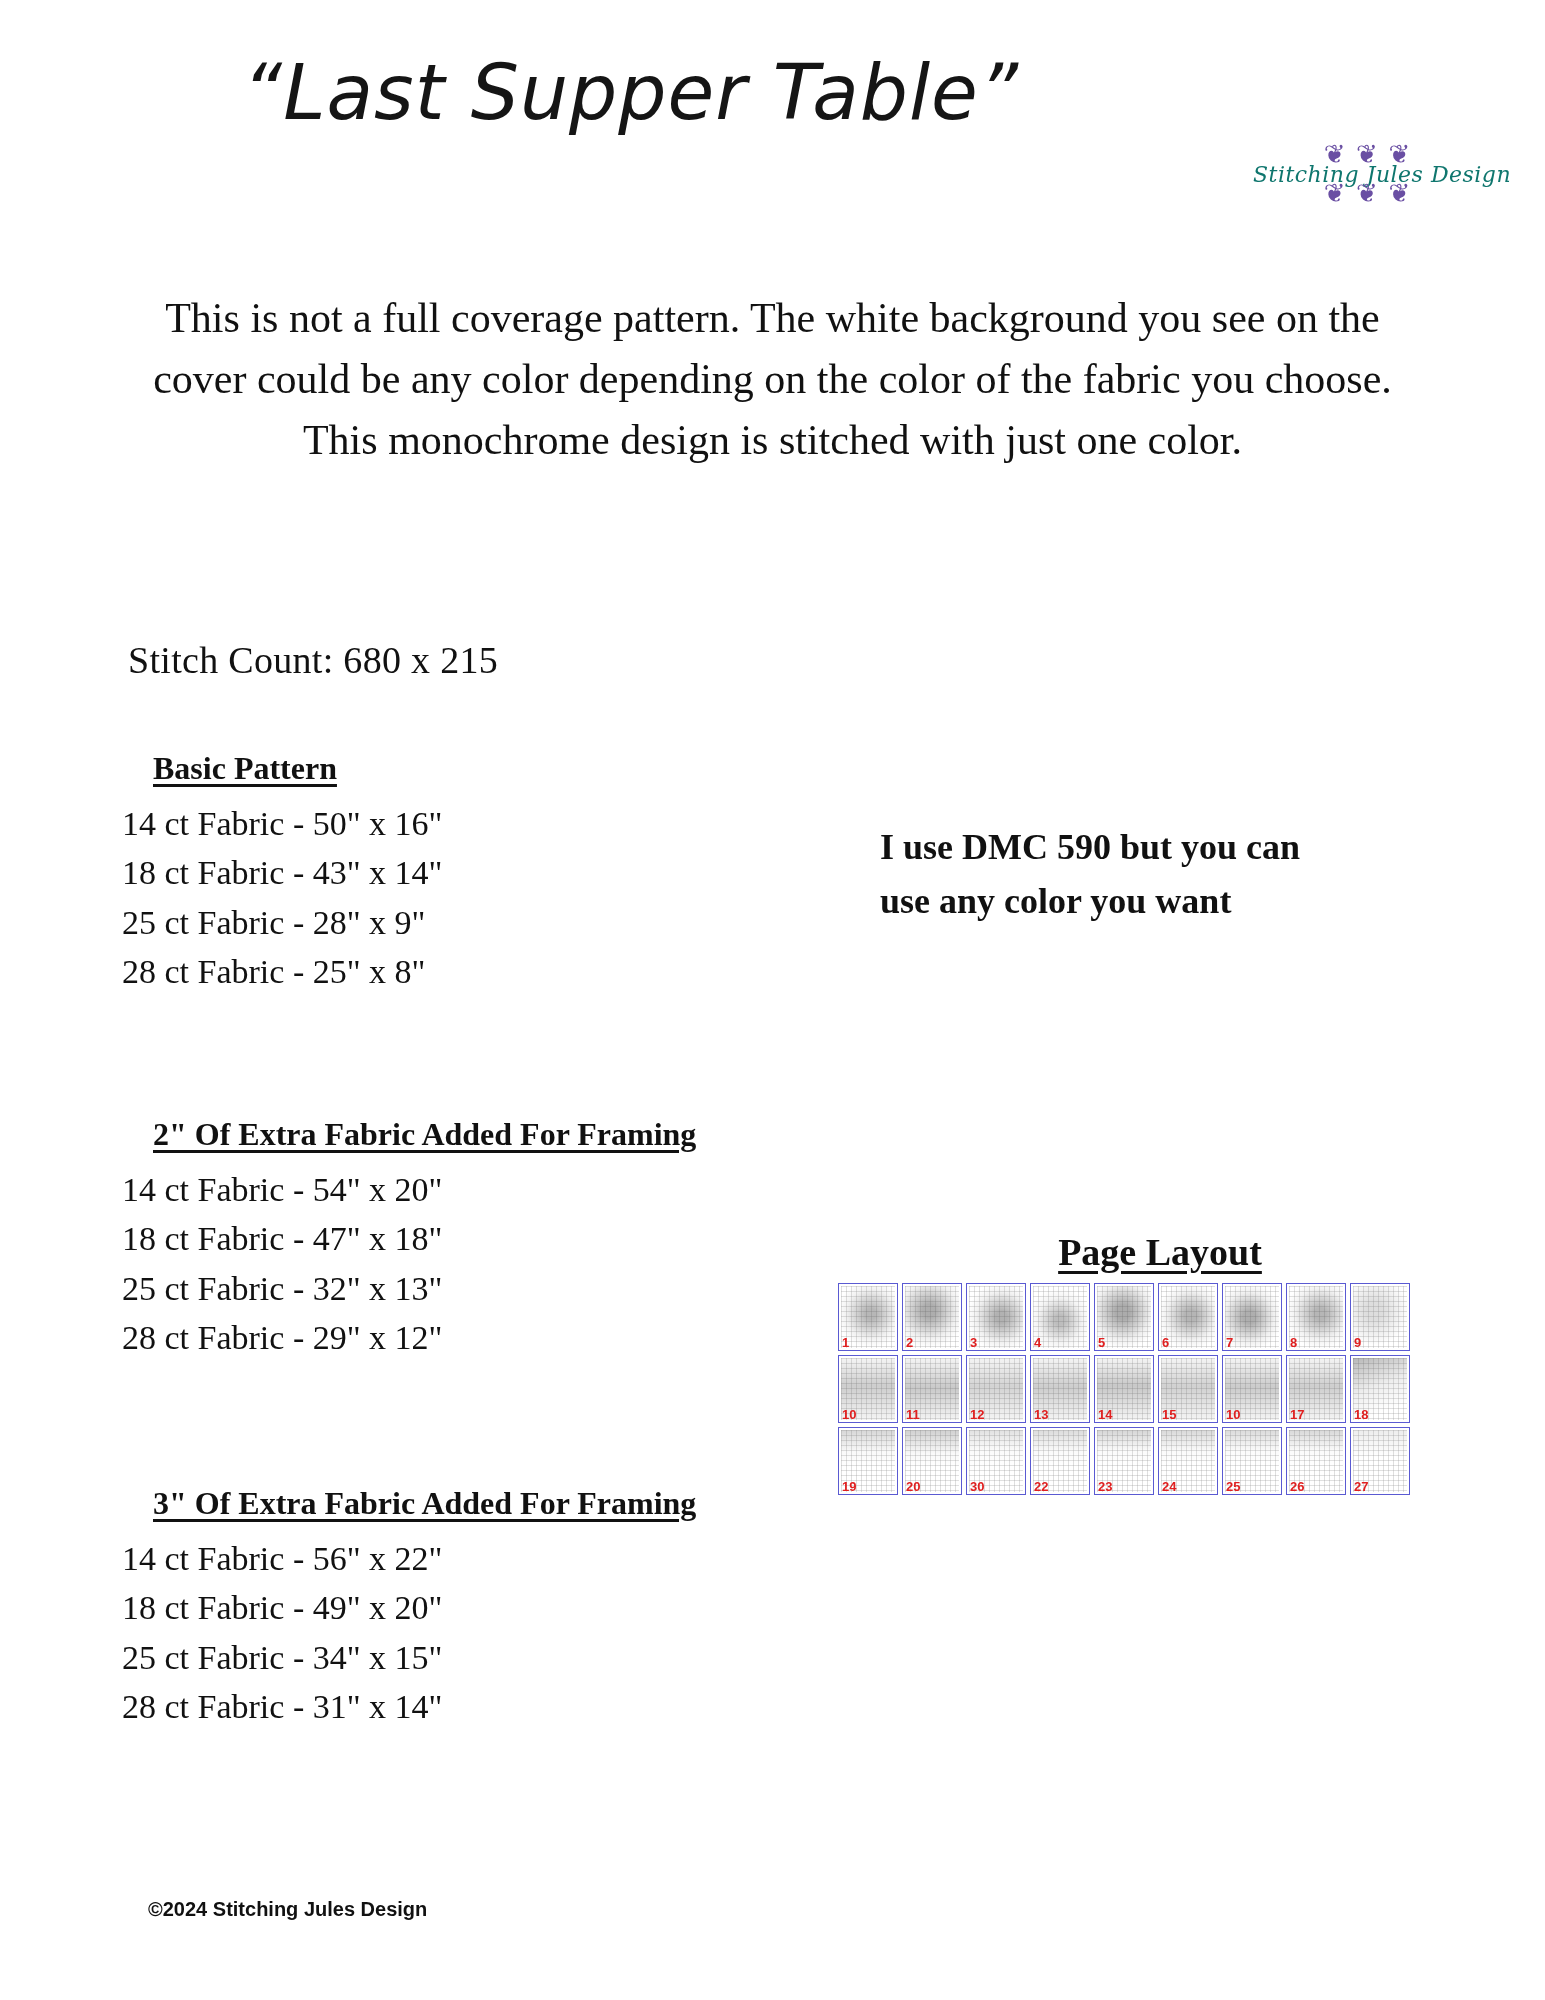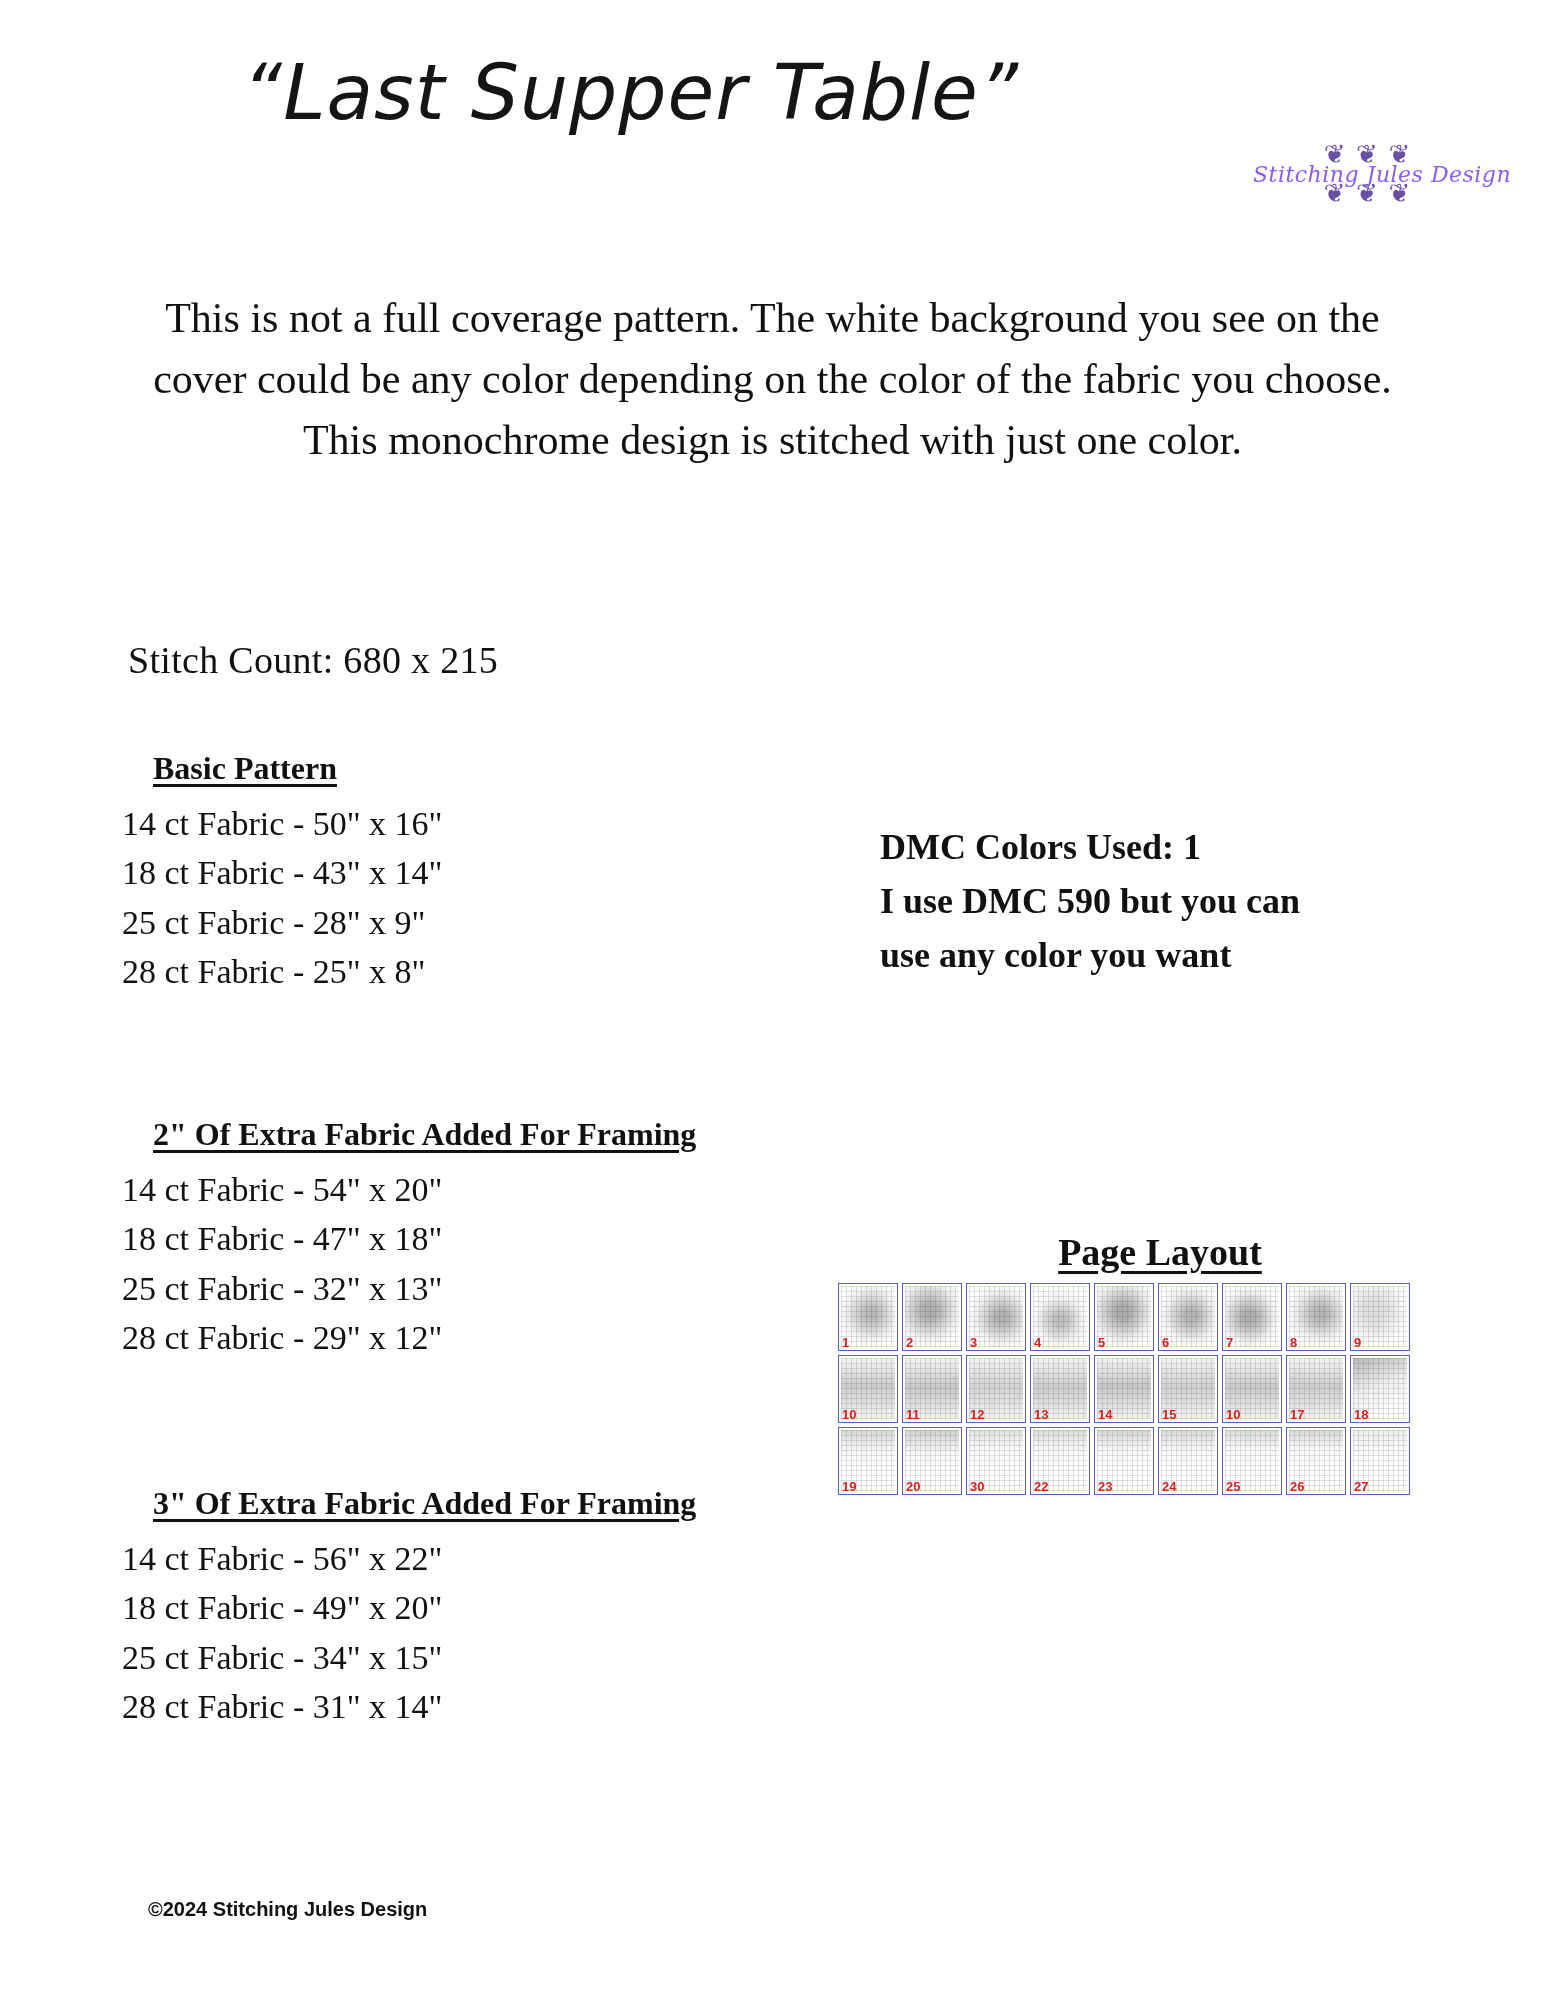--- a/index.html
+++ b/index.html
@@ -49,21 +49,21 @@
     font-size: 26px;
     line-height: 14px;
     letter-spacing: 2px;
     color: #6a4fa3;
   }
   .logo-text {
     font-family: "DejaVu Serif", serif;
     font-style: italic;
     font-size: 22px;
     letter-spacing: 0.5px;
-    color: #8b5cf6;
+    color: #0f766e;
     white-space: nowrap;
   }
 
   
   .intro {
     position: absolute;
     left: 150px;
     top: 288px;
     width: 1245px;
     text-align: center;
@@ -221,21 +221,20 @@
 
   <div class="section" id="sec-extra3">
     <div class="section-heading">3" Of Extra Fabric Added For Framing</div>
     <div class="fabric-line">14 ct Fabric - 56" x 22"</div>
     <div class="fabric-line">18 ct Fabric - 49" x 20"</div>
     <div class="fabric-line">25 ct Fabric - 34" x 15"</div>
     <div class="fabric-line">28 ct Fabric - 31" x 14"</div>
   </div>
 
   <div class="dmc">
-    <div>DMC Colors Used: 1</div>
     <div>I use DMC 590 but you can</div>
     <div>use any color you want</div>
   </div>
 
   <div class="layout-title">Page Layout</div>
 
   <div class="layout-grid">
     <div class="layout-row">
       <div class="layout-cell">
           <div class="cell-img"></div>

